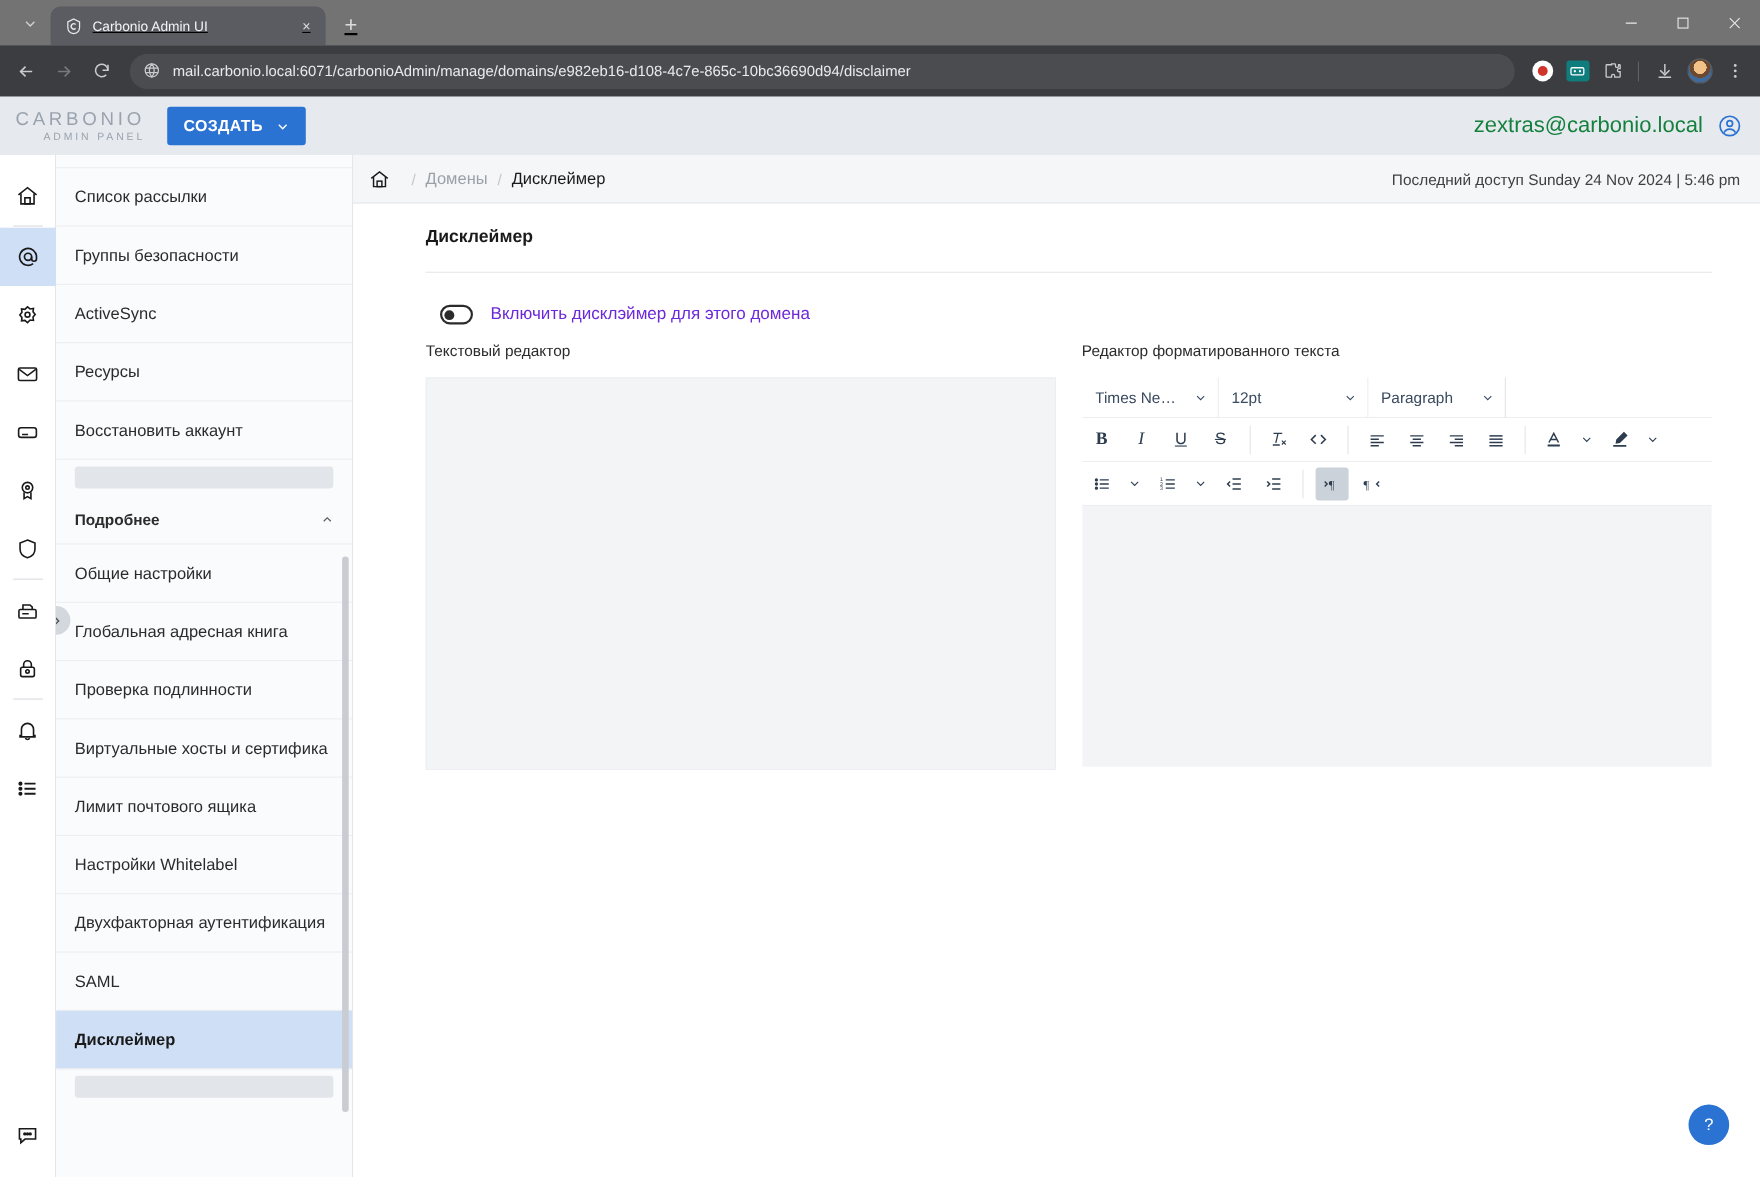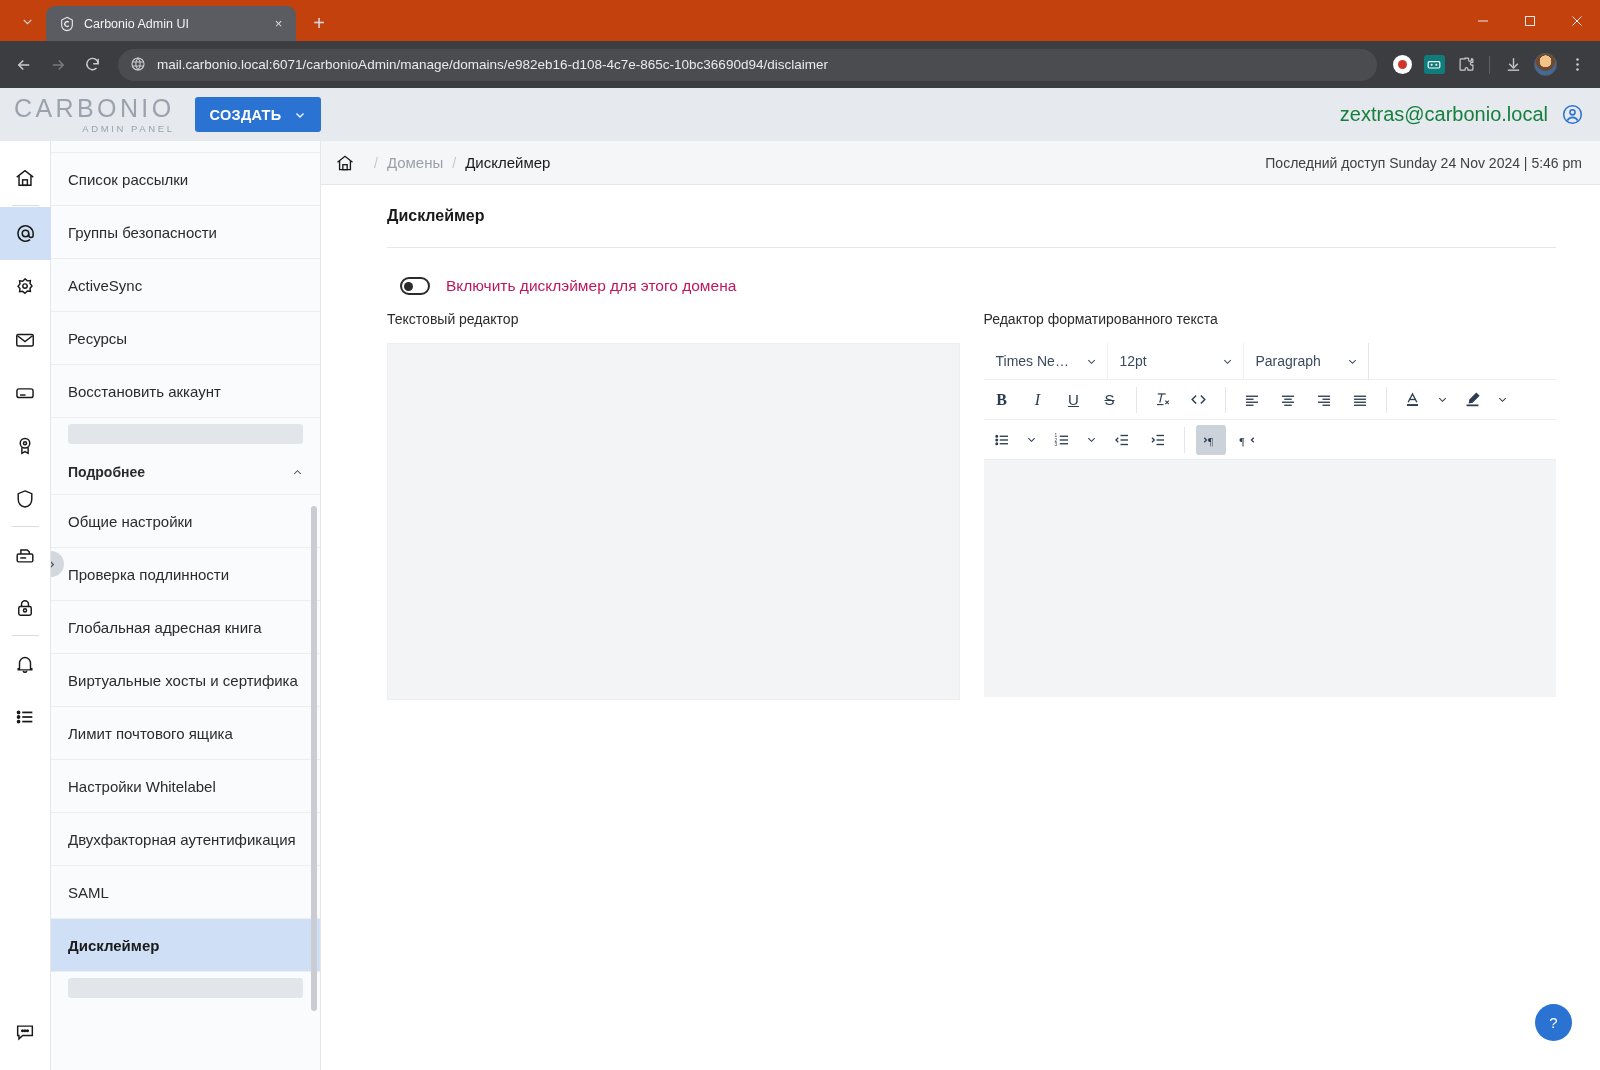--- a/index.html
+++ b/index.html
@@ -5,22 +5,22 @@
   * { box-sizing: border-box; margin: 0; padding: 0; }
   html, body {
     width: 1600px; height: 1070px;
     font-family: "Liberation Sans", sans-serif;
     overflow: hidden; background: #fff;
   }
 
   
   .browser { width: 1600px; height: 1070px; position: relative; }
   .tabstrip {
-    height: 41px; background: #c2410c; display: flex; align-items: flex-end;
-    padding-left: 6px; position: relative;
+    height: 41px; background: #737373; display: flex; align-items: flex-end;
+    padding-left: 6px; position: relative; text-decoration: underline;
   }
   .tab-list-btn {
     width: 30px; height: 30px; margin: 0 4px 5px 6px; border-radius: 4px;
     display: flex; align-items: center; justify-content: center; color: #cfd1d4;
   }
   .tab {
     height: 35px; min-width: 250px; max-width: 250px;
     background: #5a5c61; border-radius: 9px 9px 0 0;
     display: flex; align-items: center; padding: 0 8px 0 12px; gap: 9px;
     position: relative;
@@ -90,21 +90,21 @@
   }
 
   
   .app { height: 982px; background: #fff; display: flex; flex-direction: column; }
   .app-header {
     height: 53px; background: #e6e9ee; display: flex; align-items: center;
     padding: 0 16px 0 14px; flex: 0 0 53px;
   }
   .logo { display: flex; flex-direction: column; align-items: flex-end; line-height: 1; }
   .logo-main {
-    font-size: 25px; letter-spacing: 3.4px; color: #9aa3ad; font-weight: 400;
+    font-size: 17px; letter-spacing: 3.4px; color: #9aa3ad; font-weight: 400;
   }
   .logo-sub {
     font-size: 9.5px; letter-spacing: 2.6px; color: #9aa3ad; margin-top: 3px;
   }
   .create-btn {
     margin-left: 20px; background: #2b73d2; color: #ffffff; border-radius: 3px;
     height: 35px; padding: 0 15px; display: flex; align-items: center; gap: 12px;
     font-size: 14.5px; font-weight: 700; letter-spacing: .3px;
   }
   .spacer { flex: 1; }
@@ -174,21 +174,21 @@
   .content { flex: 1; overflow: hidden; padding: 22px 44px 0 66px; position: relative; }
   .page-title { font-size: 16px; font-weight: 700; color: #1a1a1a; }
   .title-rule { height: 1px; background: #e4e6ea; margin: 22px 0 0 0; }
 
   .toggle-row { display: flex; align-items: center; gap: 16px; margin-top: 29px; padding-left: 13px;}
   .toggle {
     width: 30px; height: 18px; border-radius: 9px; border: 2px solid #2b2b2b;
     display: flex; align-items: center; padding: 0 2px; background: #fff;
   }
   .toggle .knob { width: 9px; height: 9px; border-radius: 50%; background: #2b2b2b; }
-  .toggle-label { font-size: 15.5px; color: #be185d; }
+  .toggle-label { font-size: 15.5px; color: #6d28d9; }
 
   .editors { display: flex; gap: 24px; margin-top: 16px; }
   .ed-col { flex: 1; min-width: 0; }
   .ed-label { font-size: 14px; color: #2b2b2b; margin-bottom: 16px; }
   .plain-area {
     height: 357px; background: #f3f4f6; border: 1px solid #eceef1;
   }
   .rte { border: 0; }
   .rte-bar1 {
     display: flex; align-items: center; height: 37px; border-bottom: 1px solid #eceef1;
@@ -480,24 +480,24 @@
               <svg width="11" height="11" viewBox="0 0 24 24" fill="none" stroke="#5b5f66" stroke-width="2.4">
                   <path d="M5 15l7-7 7 7"></path>
                 </svg>
             </span>
           </div>
 
           <div class="nav-item">
             <span>Общие настройки</span>
           </div>
           <div class="nav-item">
+            <span>Глобальная адресная книга</span>
+          </div>
+          <div class="nav-item">
             <span>Проверка подлинности</span>
-          </div>
-          <div class="nav-item">
-            <span>Глобальная адресная книга</span>
           </div>
           <div class="nav-item">
             <span>Виртуальные хосты и сертифика</span>
           </div>
           <div class="nav-item">
             <span>Лимит почтового ящика</span>
           </div>
           <div class="nav-item">
             <span>Настройки Whitelabel</span>
           </div>

